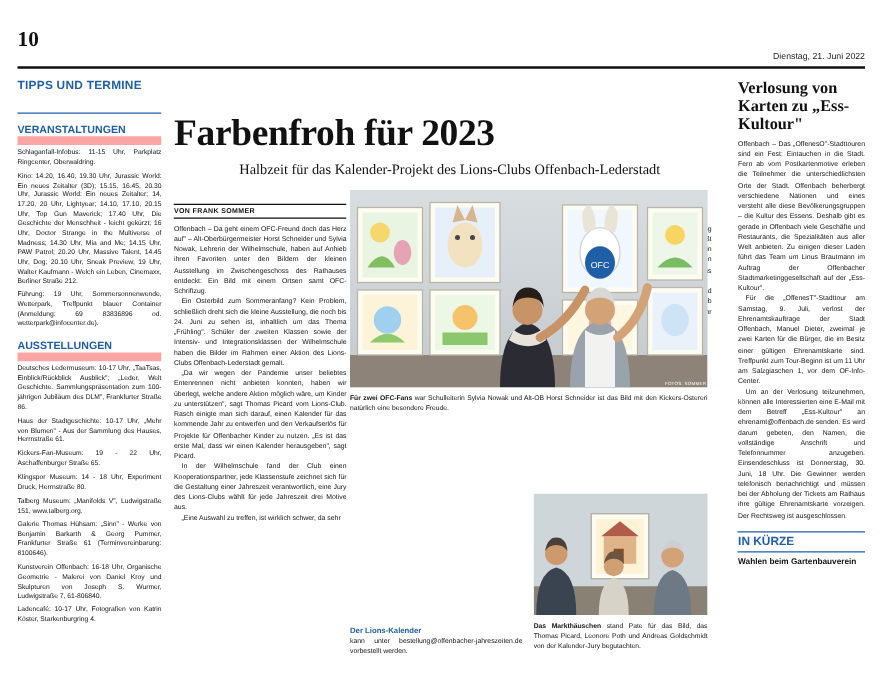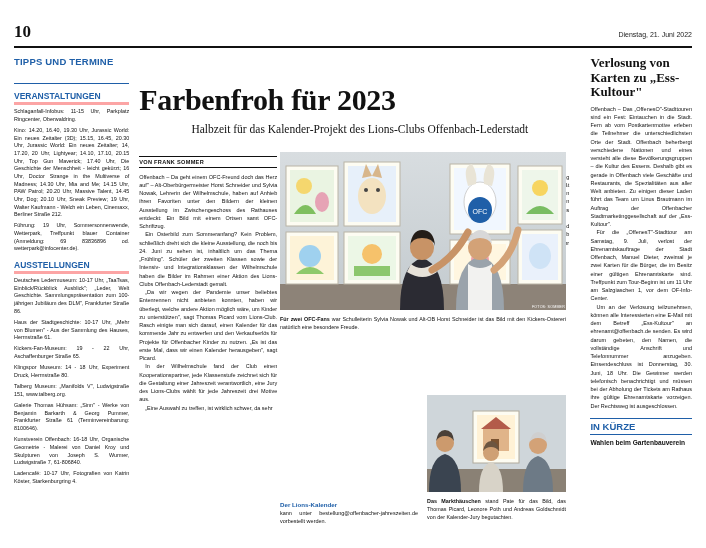--- a/index.html
+++ b/index.html
@@ -11,41 +11,42 @@
     overflow: hidden;
   }
   .page { position: relative; width: 706px; height: 548px; padding: 0 14px; }
 
   
   .masthead {
     display: flex; align-items: baseline;
     padding-top: 22px;
     border-bottom: 2px solid #111;
     padding-bottom: 4px;
+    flex-direction: column;
   }
   .page-num { font-size: 17px; font-weight: bold; margin-right: 12px; font-family: "Liberation Serif", serif; }
   .section-title { font-size: 25px; font-weight: bold; letter-spacing: .3px; }
   .masthead-date { margin-left: auto; font-size: 7px; font-family: "Liberation Sans", sans-serif; color: #222; }
 
   
   .cols { display: flex; gap: 10px; margin-top: 8px; height: 470px; }
   .col-left { width: 118px; }
   .col-mid { width: 452px; }
   .col-right { width: 104px; }
 
   
   .rail-head {
     color: #1f5fa8; font-family: "Liberation Sans", sans-serif;
     font-weight: bold; font-size: 9.5px; letter-spacing: .2px;
     border-bottom: 1.5px solid #1f5fa8; padding-bottom: 16px; margin-bottom: 4px;
   }
   .rail-sub {
     color: #1f5fa8; font-family: "Liberation Sans", sans-serif;
     font-weight: bold; font-size: 8.5px; margin: 7px 0 3px;
-    border-bottom: 3px solid #fca5a5; padding-bottom: 1px;
+    border-bottom: 7px solid #fca5a5; padding-bottom: 1px;
   }
   .rail-item {
     font-family: "Liberation Sans", sans-serif;
     font-size: 5.4px; line-height: 1.42; text-align: justify;
     margin-bottom: 3.5px; color: #111;
   }
 
   
   .headline {
     font-size: 30px; font-weight: bold; text-align: left;

